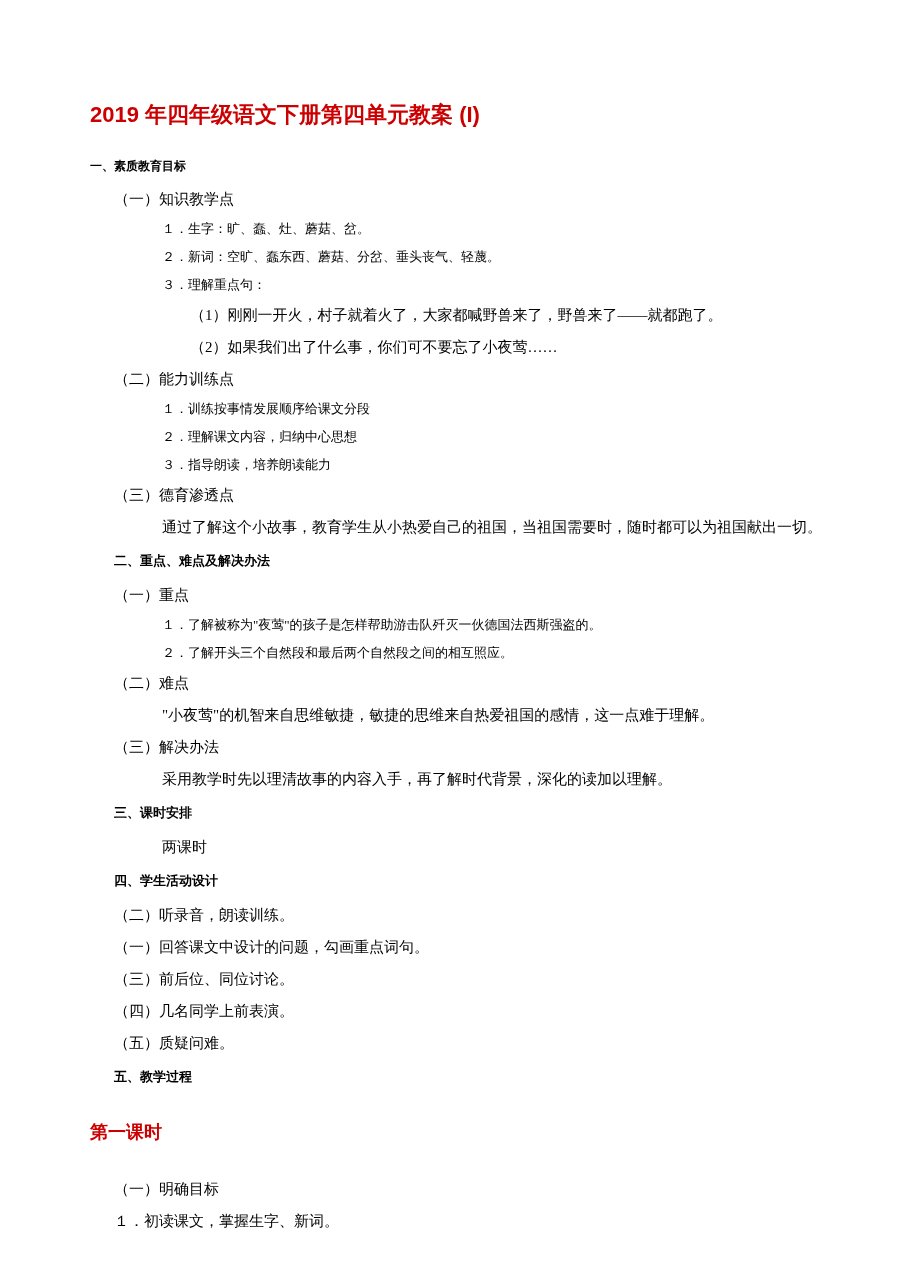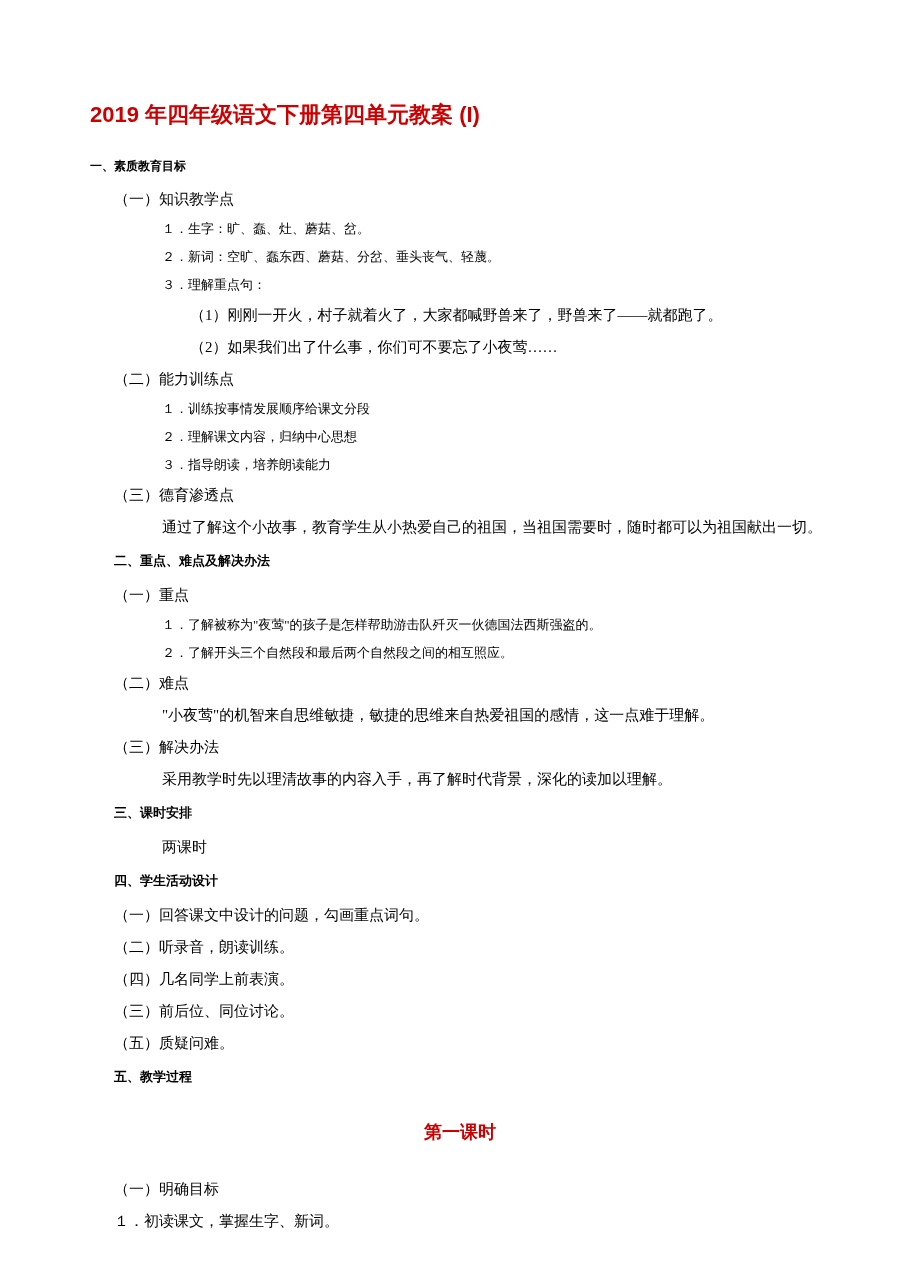--- a/index.html
+++ b/index.html
@@ -55,21 +55,21 @@
   .bodytext-bold {
     font-weight: bold;
     font-size: 13px;
     margin: 6px 0 6px 24px;
     line-height: 2.0;
   }
   .lesson-title {
     color: #cc0000;
     font-size: 18px;
     font-weight: bold;
-    text-align: center;
+    text-align: left;
     margin: 30px 0 30px 0;
     font-family: "SimHei", "黑体", sans-serif;
   }
 </style>
 </head>
 <body>
 
 <div class="page">
 
   <div class="title">2019 年四年级语文下册第四单元教案 (I)</div>
@@ -98,24 +98,24 @@
   <div class="subheading">（二）难点</div>
   <div class="indent-text">"小夜莺"的机智来自思维敏捷，敏捷的思维来自热爱祖国的感情，这一点难于理解。</div>
 
   <div class="subheading">（三）解决办法</div>
   <div class="indent-text">采用教学时先以理清故事的内容入手，再了解时代背景，深化的读加以理解。</div>
 
   <div class="bodytext-bold">三、课时安排</div>
   <div class="indent-text">两课时</div>
 
   <div class="bodytext-bold">四、学生活动设计</div>
+  <div class="body-line">（二）听录音，朗读训练。</div>
   <div class="body-line">（一）回答课文中设计的问题，勾画重点词句。</div>
-  <div class="body-line">（二）听录音，朗读训练。</div>
+  <div class="body-line">（三）前后位、同位讨论。</div>
   <div class="body-line">（四）几名同学上前表演。</div>
-  <div class="body-line">（三）前后位、同位讨论。</div>
   <div class="body-line">（五）质疑问难。</div>
 
   <div class="bodytext-bold">五、教学过程</div>
 
   <div class="lesson-title">第一课时</div>
 
   <div class="body-line">（一）明确目标</div>
   <div class="body-line">１．初读课文，掌握生字、新词。</div>
 
 </div>

